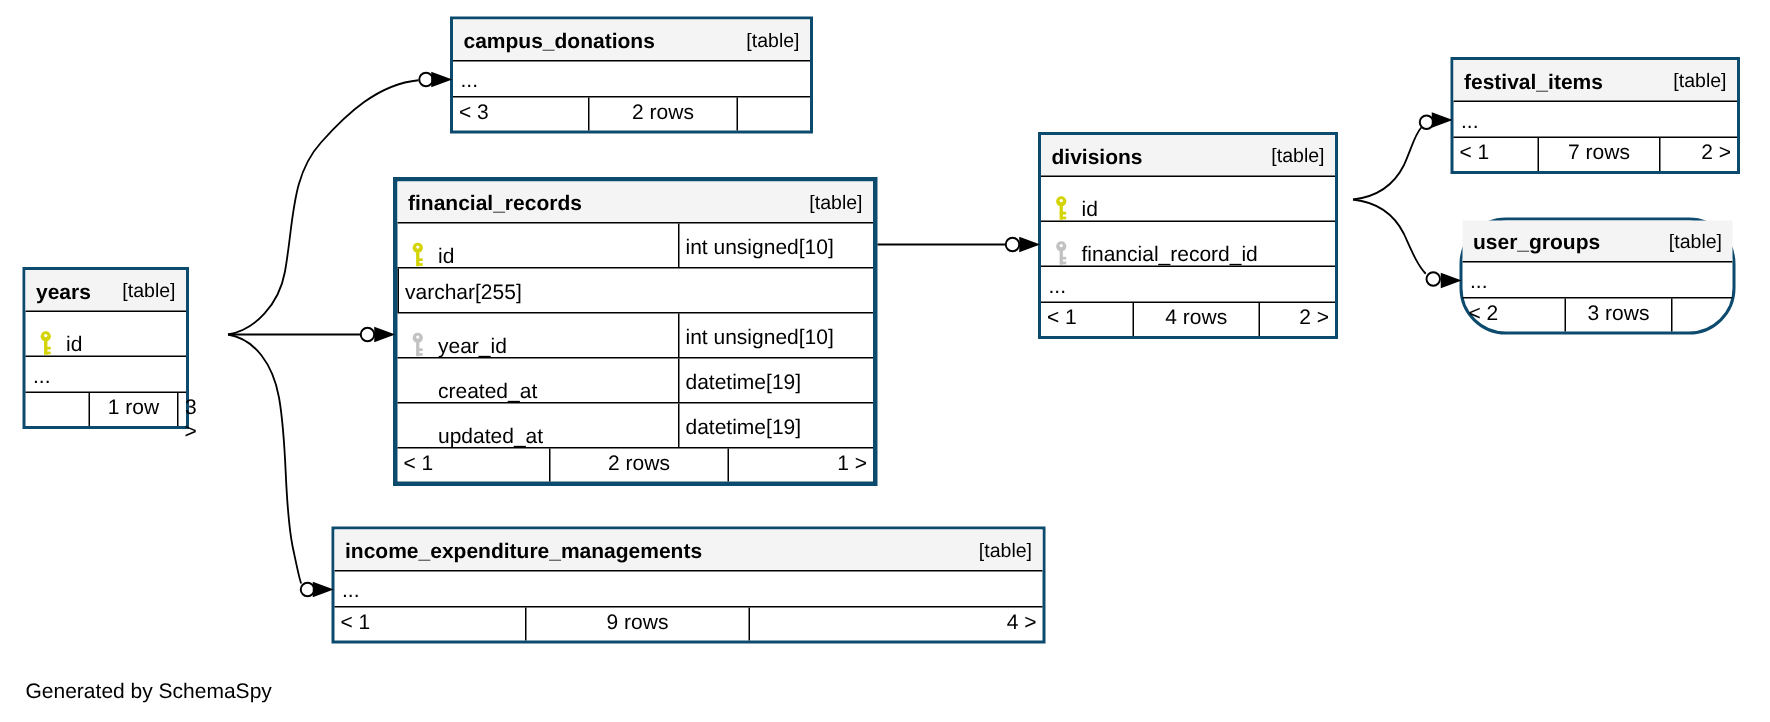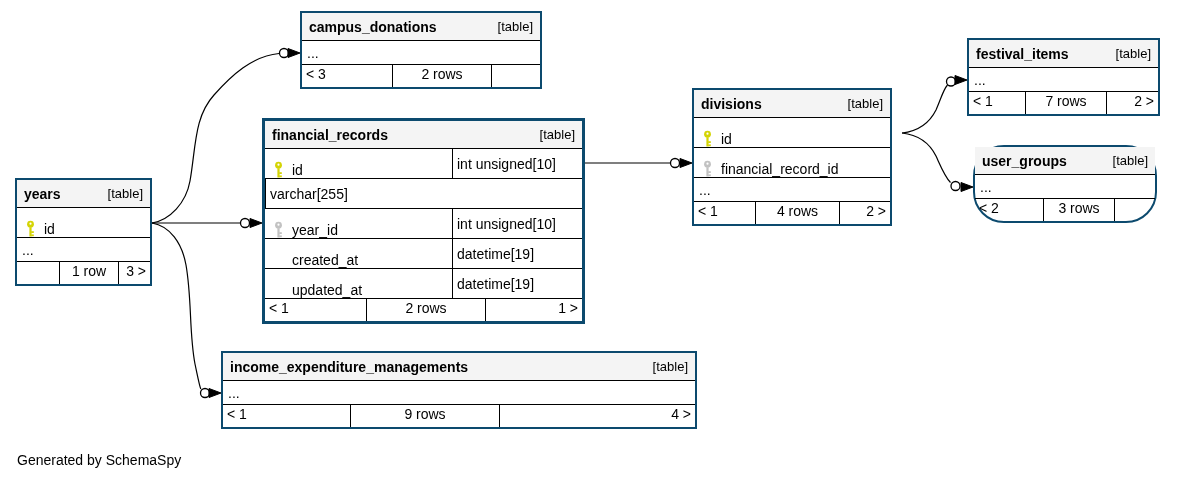--- a/index.html
+++ b/index.html
@@ -211,21 +211,21 @@
       </div>
       <div class="tcell">datetime[19]</div>
     </div>
     <div class="tfoot">
       <span class="fc-l" style="width:101px">&lt; 1</span>
       <span class="fc-c" style="width:120px">2 rows</span>
       <span class="fc-r">1 &gt;</span>
     </div>
   </div>
 
-  <div class="tbl" style="left:15px;top:178px;width:137px;">
+  <div class="tbl" style="left:15px;top:178px;width:111px;">
     <div class="thead">
       <span class="tname">years</span>
       <span class="tbadge">[table]</span>
     </div>
     <div class="frow">
       <div class="ncell">
         <span class="keyslot">
             <svg class="key" width="11" height="17" viewBox="0 0 11 17">
           <circle class="pkf" cx="5.5" cy="4.2" r="3.4"></circle>
               <circle cx="5.5" cy="3.7" r="1.1" fill="#fff"></circle>

